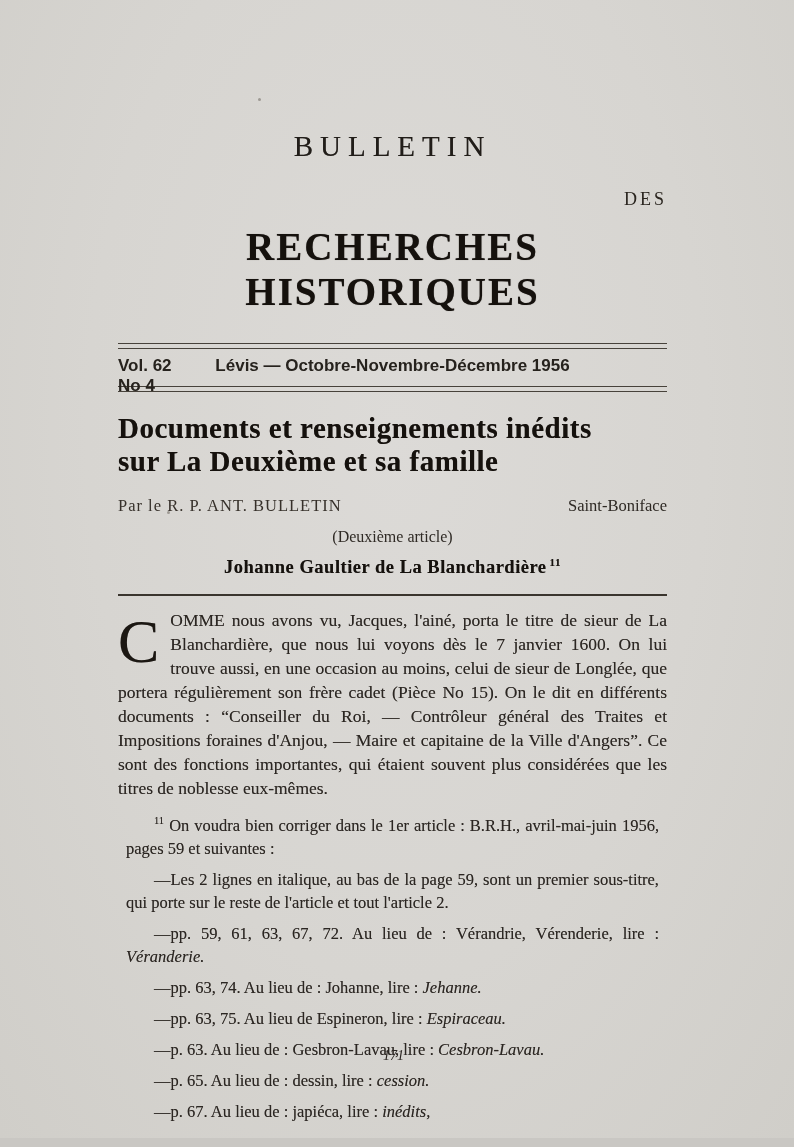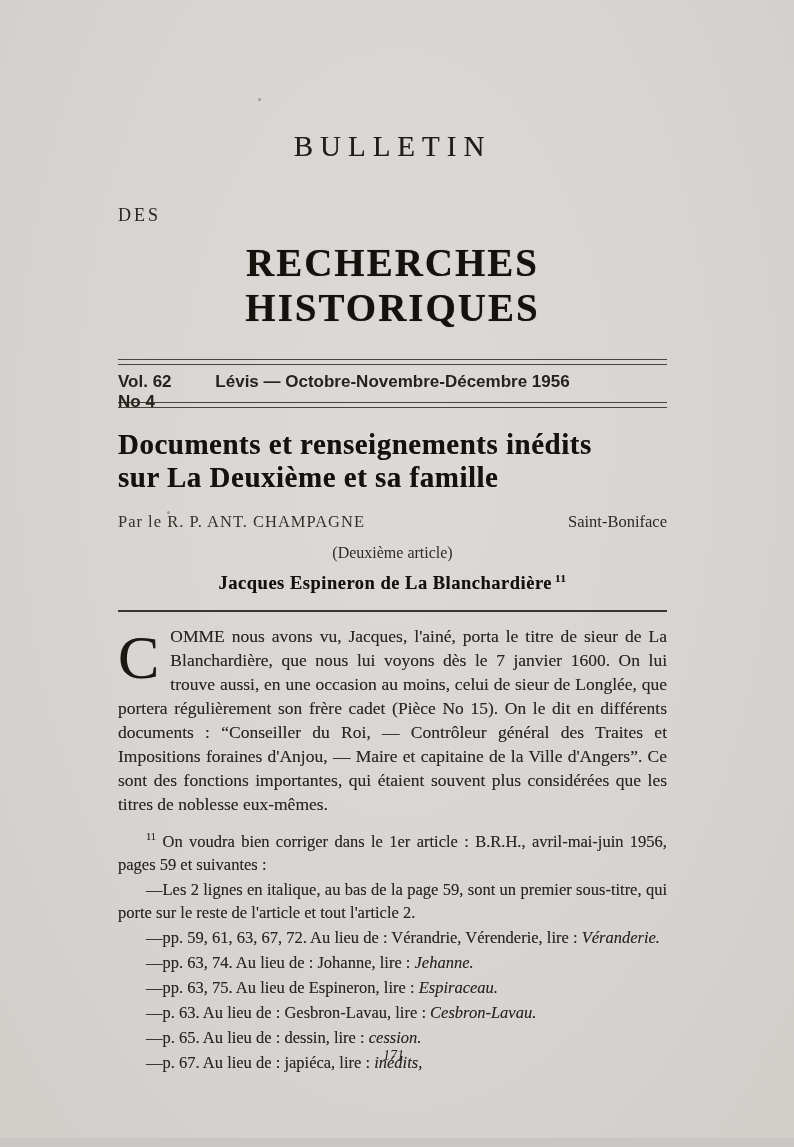--- a/index.html
+++ b/index.html
@@ -6,21 +6,21 @@
   body{width:794px;height:1147px;background:#c9c7c3;font-family:"Liberation Serif","DejaVu Serif",serif;}
   .page{
     position:relative;width:794px;height:1138px;overflow:hidden;
     background:radial-gradient(ellipse at 50% 38%, #dcdad7 0%, #d7d5d1 55%, #d0cec9 100%);
     color:#2b2622;
   }
   .content{position:absolute;left:118px;top:0;width:549px;}
   
   .m-title{margin-top:130px;text-align:center;font-size:29px;letter-spacing:7px;color:#211d19;
            text-shadow:0 0 0.6px rgba(33,29,25,.55);}
-  .m-des{margin-top:42px;text-align:left;font-size:18px;letter-spacing:3px;color:#2a251f;}
+  .m-des{margin-top:26px;text-align:right;font-size:18px;letter-spacing:3px;color:#2a251f;}
   .m-main{margin-top:14px;text-align:center;font-size:39px;font-weight:700;letter-spacing:2px;
           color:#15110d;text-shadow:0 0 0.7px rgba(21,17,13,.6);}
   .rule-double{height:4px;border-top:1px solid #47423b;border-bottom:1px solid #47423b;}
   .rule-top{margin-top:29px;}
   .rule-mid{margin-top:8px;}
   .volrow{position:relative;display:flex;justify-content:space-between;align-items:baseline;
           margin-top:7px;height:22px;
           font-family:"Liberation Sans","DejaVu Sans",sans-serif;font-weight:700;font-size:17px;color:#26221d;flex-direction:column;}
   .volrow .issue{position:absolute;left:50%;transform:translateX(-50%);white-space:nowrap;}
   
@@ -34,21 +34,21 @@
                    letter-spacing:0.5px;text-shadow:0 0 0.5px rgba(21,17,13,.5);}
   .section-heading sup{font-size:11px;font-weight:700;margin-left:3px;}
   .rule-single{height:2px;background:#3a352e;margin-top:16px;}
   
   .lead{margin:12px 0 0;font-size:17.5px;line-height:24px;text-align:justify;color:#2b2622;
         text-shadow:0 0 0.5px rgba(43,38,34,.45);}
   .dropcap{float:left;font-size:62px;line-height:58px;padding:4px 11px 4px 0;color:#1b1712;}
   
   .footnotes{margin-top:9px;font-size:16.5px;line-height:23px;text-align:justify;color:#2b2622;
              text-shadow:0 0 0.5px rgba(43,38,34,.45);}
-  .footnotes p{margin:0;text-indent:28px;}
+  .footnotes p{margin:8px;text-indent:28px;}
   .footnotes p + p{margin-top:2px;}
   .footnotes sup{font-size:10.5px;}
   .footnotes em{font-style:italic;}
   .pageno{position:absolute;top:1048px;left:1px;width:100%;text-align:center;font-size:14px;color:#2b2622;font-style:italic;}
   .speck{position:absolute;border-radius:50%;background:#6d675f;opacity:.55;}
   .speck1{left:258px;top:98px;width:3px;height:3px;}
   .speck2{left:167px;top:511px;width:3px;height:3px;}
 </style>
 </head>
 <body>
@@ -73,27 +73,27 @@
       <div class="rule-double rule-mid"></div>
     </header>
 
     <section>
       <h1 class="a-title">
         <span>Documents et renseignements inédits</span><br>
         <span>sur La Deuxième et sa famille</span>
       </h1>
 
       <div class="byline-row">
-        <span class="byline">Par le R. P. ANT. CHAMPAGNE</span>
+        <span class="byline">Par le R. P. ANT. BULLETIN</span>
         <span class="byline-loc">Saint-Boniface</span>
       </div>
 
       <div class="part-label">(Deuxième article)</div>
 
-      <h2 class="section-heading"><span>Jacques Espineron de La Blanchardière</span><sup>11</sup></h2>
+      <h2 class="section-heading"><span>Johanne Gaultier de La Blanchardière</span><sup>11</sup></h2>
 
       <div class="rule-single"></div>
     </section>
 
     <section>
       <p class="lead"><span class="dropcap">C</span><span>OMME nous avons vu, Jacques, l'ainé, porta le titre de sieur de La Blanchardière, que nous lui voyons dès le 7 janvier 1600.  On lui trouve aussi, en une occasion au moins, celui de sieur de Longlée, que portera régulièrement son frère cadet (Pièce No 15).  On le dit en différents documents : “Conseiller du Roi, — Contrôleur général des Traites et Impositions foraines d'Anjou, — Maire et capitaine de la Ville d'Angers”.  Ce sont des fonctions importantes, qui étaient souvent plus considérées que les titres de noblesse eux-mêmes.</span></p>
     </section>
 
     <section class="footnotes">
       <p><sup>11</sup> <span>On voudra bien corriger dans le 1er article : B.R.H., avril-mai-juin 1956, pages 59 et suivantes :</span></p>

